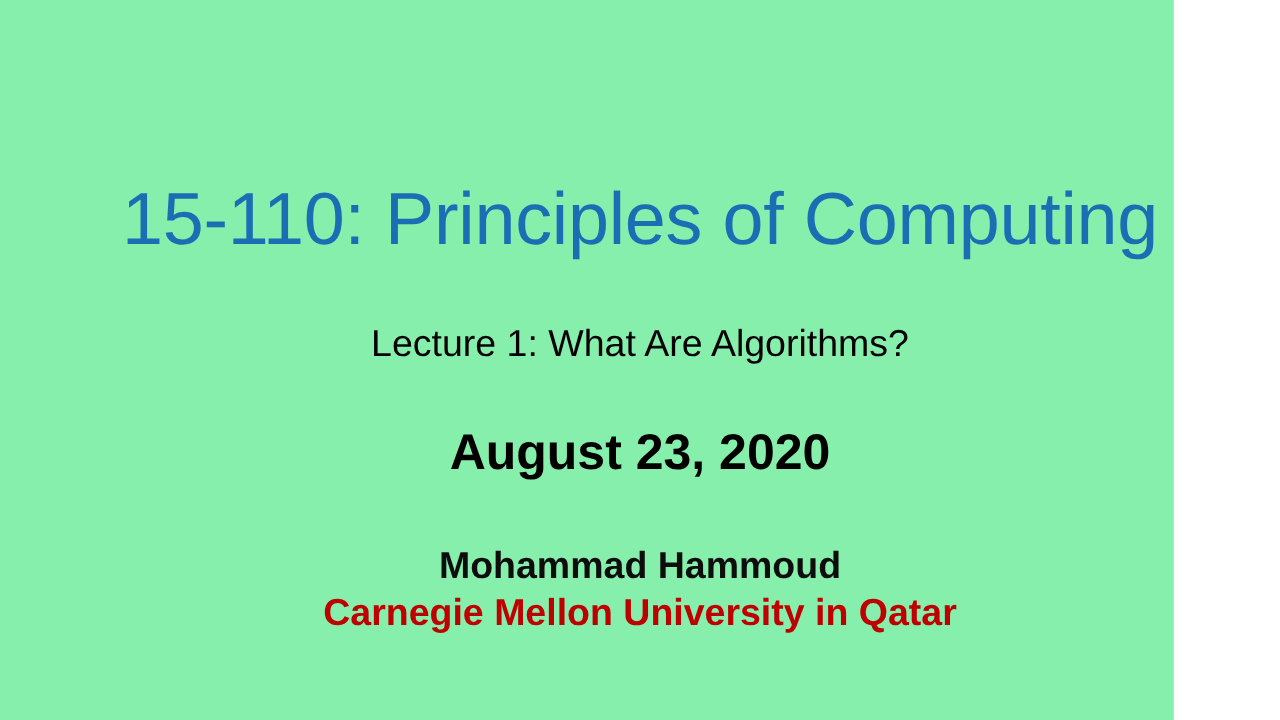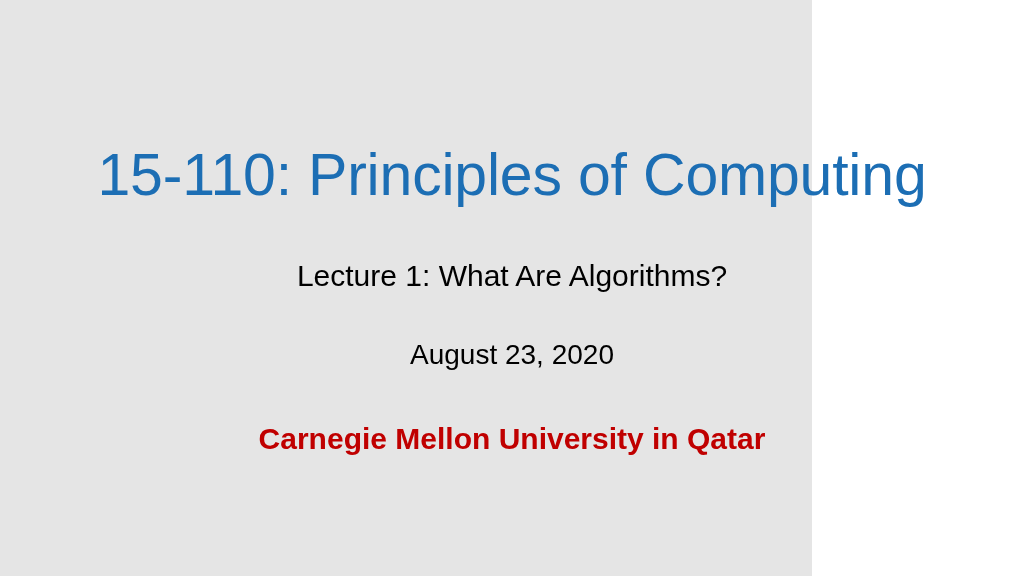--- a/index.html
+++ b/index.html
@@ -9,23 +9,23 @@
   body {
     width: 1024px;
     height: 576px;
     background: #ffffff;
     font-family: "Liberation Sans", sans-serif;
     overflow: hidden;
   }
 
   .slide {
     position: relative;
-    width: 812px;
+    width: 939px;
     height: 576px;
-    background: #e5e5e5;
+    background: #86efac;
     box-sizing: border-box;
   }
 
   
   .title-block {
     position: absolute;
     left: 0;
     top: 142px;
     width: 1024px;
     text-align: center;
@@ -61,22 +61,22 @@
   }
 
   .spacer-line {
     display: block;
     height: 43px;
   }
 
   .date-line {
     display: block;
     font-family: "Liberation Sans", sans-serif;
-    font-size: 28px;
-    font-weight: 400;
+    font-size: 40px;
+    font-weight: 700;
     line-height: 1.22;
     color: #000000;
     white-space: nowrap;
   }
 
   .spacer-line-2 {
     display: block;
     height: 48px;
   }
 
@@ -113,18 +113,19 @@
   <div class="body-block">
 
     <span class="subtitle-line">Lecture 1: What Are Algorithms?</span>
 
     <span class="spacer-line"></span>
 
     <span class="date-line">August 23, 2020</span>
 
     <span class="spacer-line-2"></span>
 
+    <span class="presenter-line">Mohammad Hammoud</span>
 
     <span class="affiliation-line">Carnegie Mellon University in Qatar</span>
 
   </div>
 
 </div>
 
 </body></html>

